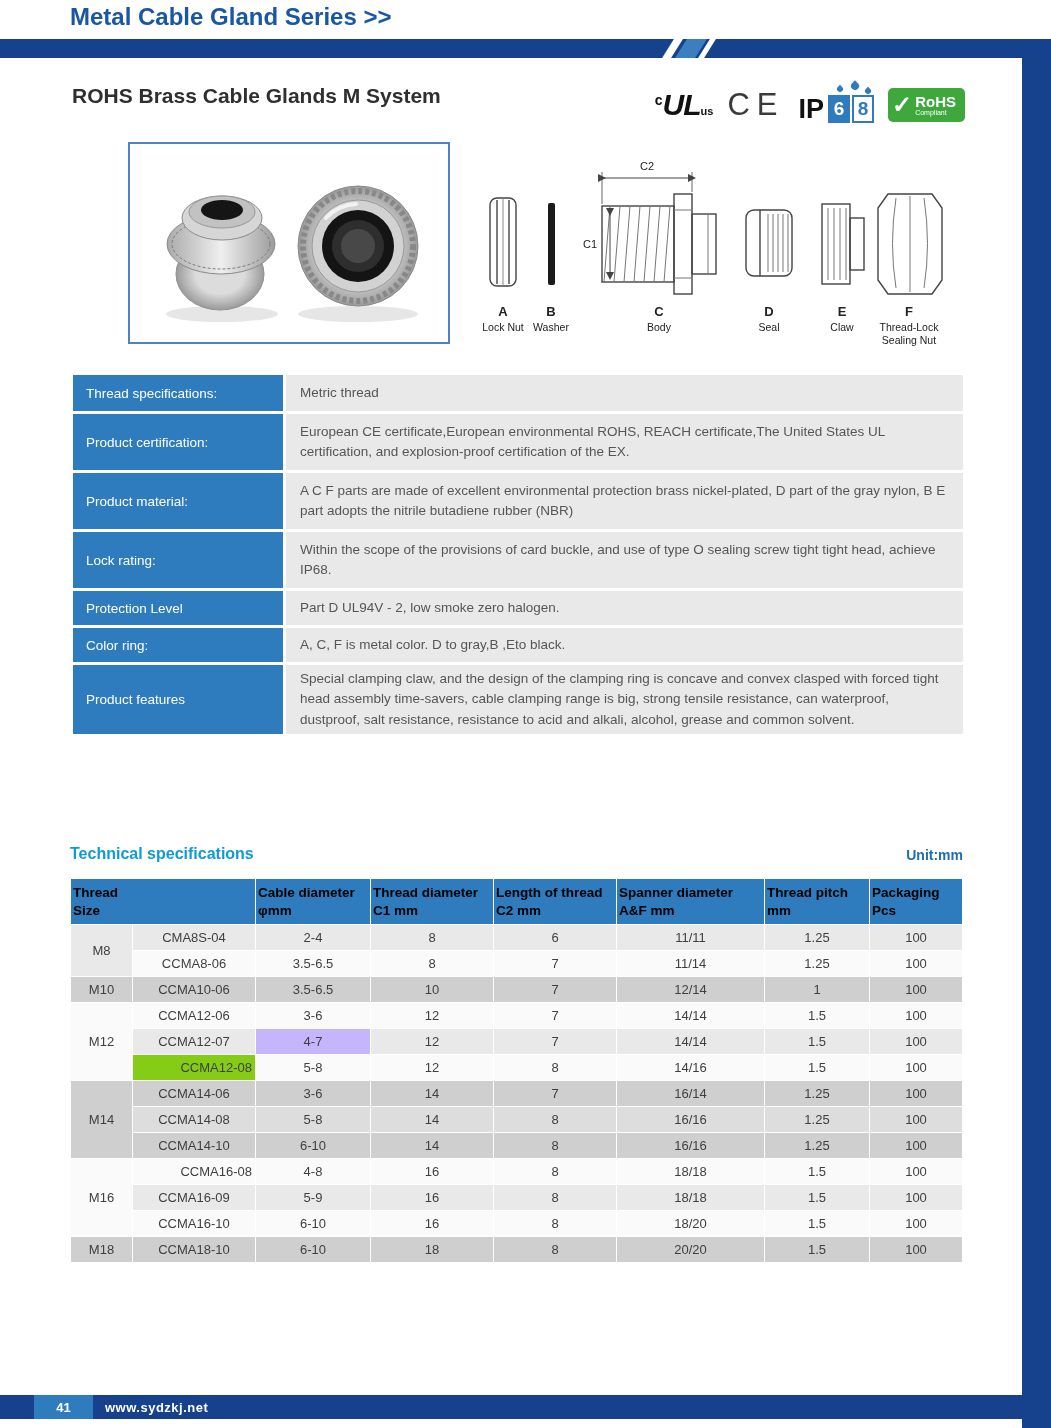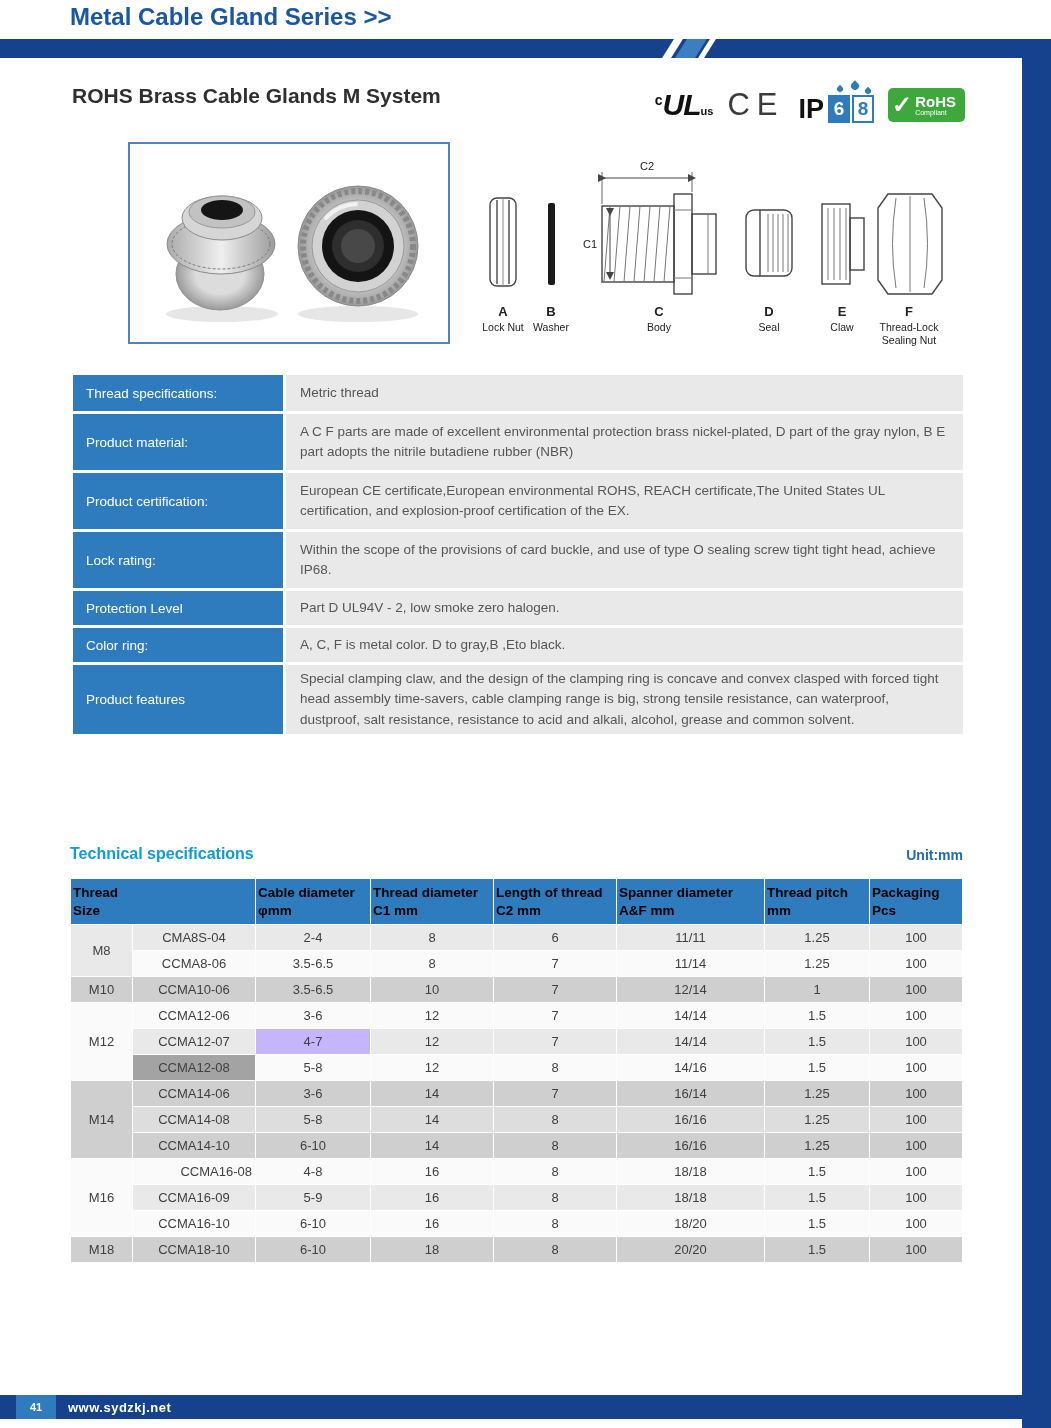--- a/index.html
+++ b/index.html
@@ -73,22 +73,22 @@
   .tech-table th { background:#2e7bbe; color:#000000; font-size:13.5px; font-weight:bold;
                    padding:5px 2px; line-height:1.3; border:1px solid #ffffff; text-align:left; }
   .tech-table td { font-size:13px; color:#3f3f3f; text-align:center; height:26px;
                    border:1px solid #ffffff; padding:0 3px; }
   .c-size{width:62px}.c-model{width:123px}.c-cable{width:115px}.c-c1{width:123px}
   .c-c2{width:123px}.c-span{width:148px}.c-pitch{width:105px}.c-pack{width:93px}
 
   
   .footer { position:absolute; left:0; top:1395px; width:100%; height:24px; background:#16418c;
             display:flex; align-items:center; }
-  .page-num { width:40px; height:24px; background:#2e7bbe; color:#fff; font-size:11px; font-weight:bold;
-              display:flex; align-items:center; justify-content:center; margin-left:16px; }
+  .page-num { width:59px; height:24px; background:#2e7bbe; color:#fff; font-size:13px; font-weight:bold;
+              display:flex; align-items:center; justify-content:center; margin-left:34px; }
   .site { color:#fff; font-size:13px; font-weight:bold; margin-left:12px; letter-spacing:0.5px; }
 </style>
 </head>
 <body>
 
 <div class="series-title">Metal Cable Gland Series  &gt;&gt;</div>
 <div class="top-bar">
   <div class="cut cut-white1"></div>
   <div class="cut cut-blue"></div>
   <div class="cut cut-white2"></div>
@@ -243,26 +243,26 @@
     <colgroup>
         <col class="lbl">
         <col>
       </colgroup>
     <tbody>
         <tr>
           <td class="spec-label">Thread specifications:</td>
           <td class="spec-value">Metric thread</td>
         </tr>
         <tr>
+          <td class="spec-label">Product certification:</td>
+          <td class="spec-value">European CE certificate,European environmental ROHS, REACH certificate,The United States UL certification, and explosion-proof certification of the EX.</td>
+        </tr>
+        <tr>
           <td class="spec-label">Product material:</td>
           <td class="spec-value">A C F parts are made of excellent environmental protection brass nickel-plated, D part of the gray nylon, B E part adopts the nitrile butadiene rubber (NBR)</td>
-        </tr>
-        <tr>
-          <td class="spec-label">Product certification:</td>
-          <td class="spec-value">European CE certificate,European environmental ROHS, REACH certificate,The United States UL certification, and explosion-proof certification of the EX.</td>
         </tr>
         <tr>
           <td class="spec-label">Lock rating:</td>
           <td class="spec-value">Within the scope of the provisions of card buckle, and use of type O sealing screw tight tight head, achieve IP68.</td>
         </tr>
         <tr>
           <td class="spec-label">Protection Level</td>
           <td class="spec-value">Part D UL94V - 2, low smoke zero halogen.</td>
         </tr>
         <tr>
@@ -362,21 +362,21 @@
         <tr>
           <td style="background: rgb(233, 233, 233);">CCMA12-07</td>
           <td style="background: #c4b5fd;">4-7</td>
           <td style="background: rgb(233, 233, 233);">12</td>
           <td style="background: rgb(233, 233, 233);">7</td>
           <td style="background: rgb(233, 233, 233);">14/14</td>
           <td style="background: rgb(233, 233, 233);">1.5</td>
           <td style="background: rgb(233, 233, 233);">100</td>
         </tr>
         <tr>
-          <td style="background: #a3a3a3;">CCMA12-08</td>
+          <td style="background: #84cc16; text-align: right;">CCMA12-08</td>
           <td style="background: rgb(250, 250, 250);">5-8</td>
           <td style="background: rgb(250, 250, 250);">12</td>
           <td style="background: rgb(250, 250, 250);">8</td>
           <td style="background: rgb(250, 250, 250);">14/16</td>
           <td style="background: rgb(250, 250, 250);">1.5</td>
           <td style="background: rgb(250, 250, 250);">100</td>
         </tr>
         <tr>
           <td rowspan="3" style="background: rgb(207, 207, 207);">M14</td>
           <td style="background: rgb(207, 207, 207);">CCMA14-06</td>

